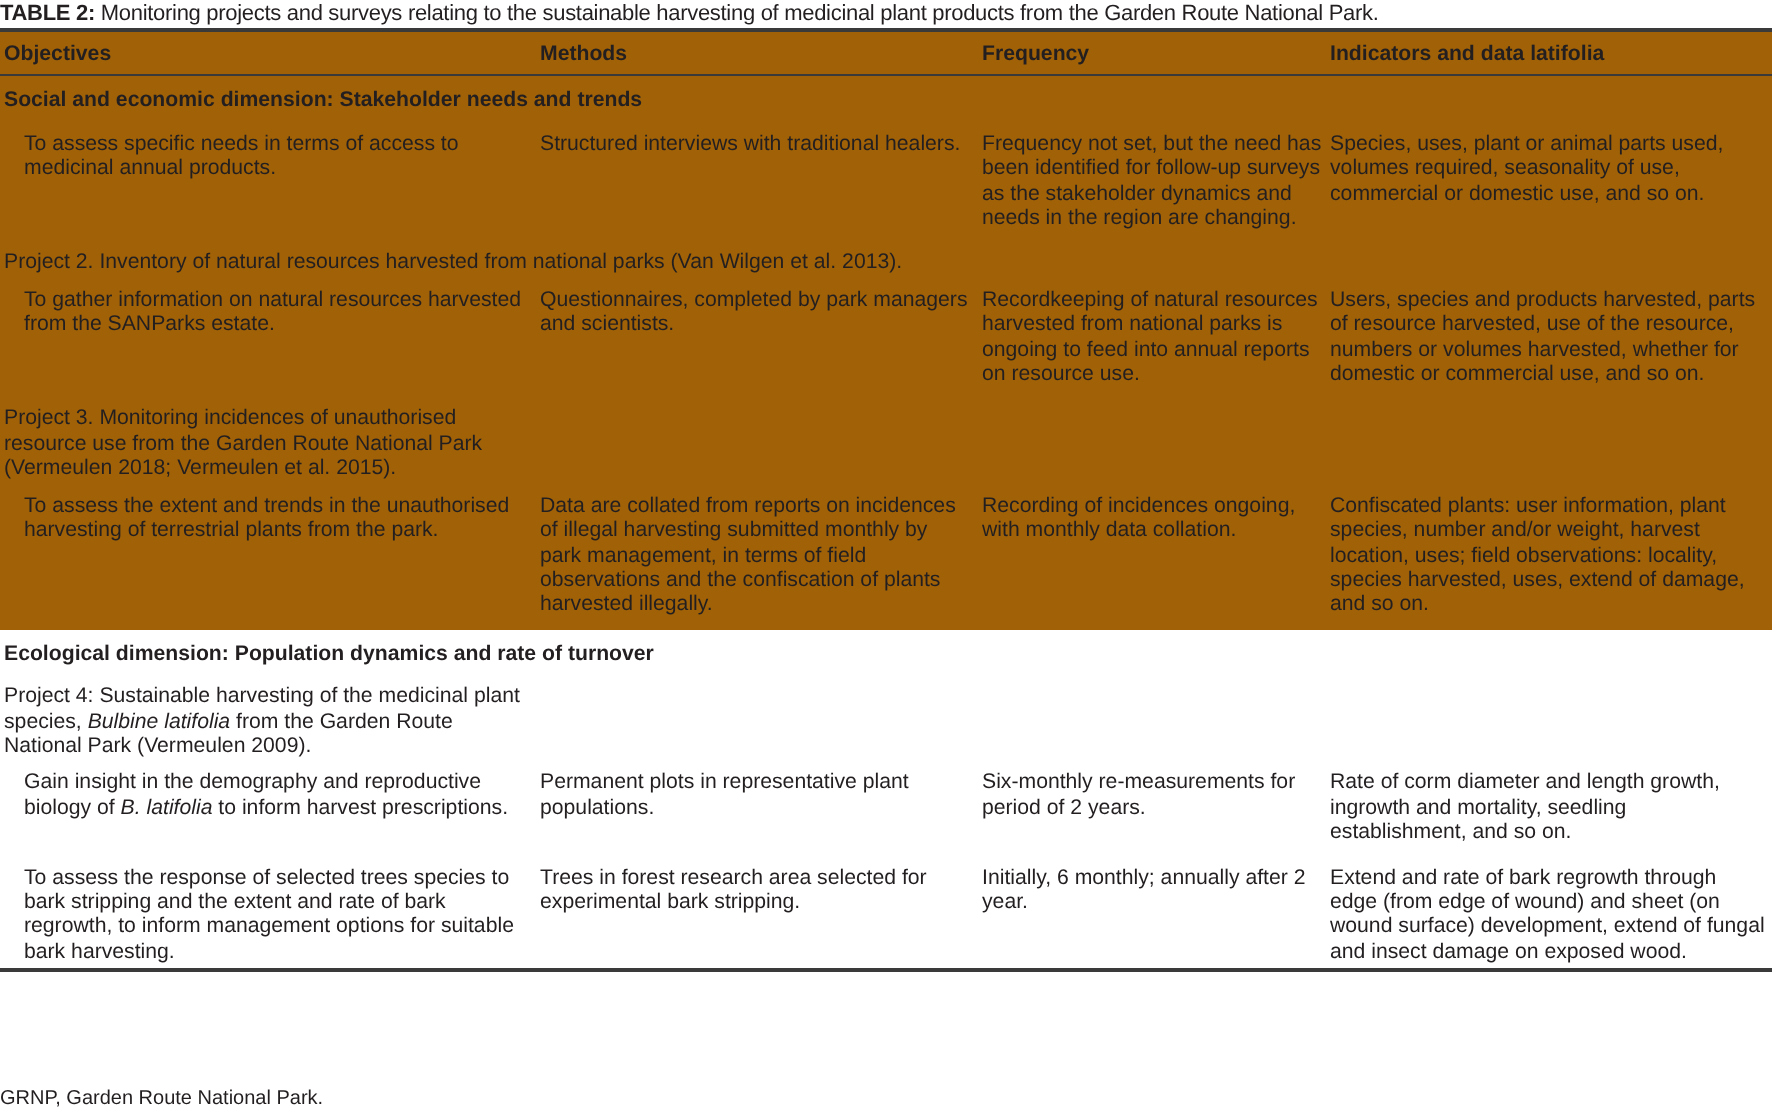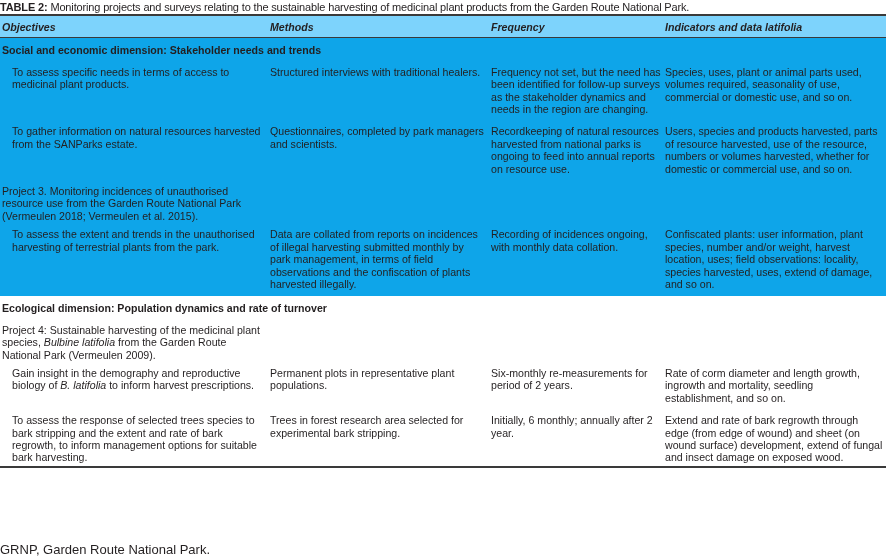--- a/index.html
+++ b/index.html
@@ -20,33 +20,32 @@
     position: absolute; left: 0; top: 14px; width: 886px;
     border-top: 2px solid #3a3a3a;
   }
   table { border-collapse: collapse; width: 886px; table-layout: fixed; }
   col.c1 { width: 268px; }
   col.c2 { width: 221px; }
   col.c3 { width: 174px; }
   col.c4 { width: 223px; }
   th {
     text-align: left; font-weight: bold; padding: 5px 2px 4px 2px;
-    font-size: 10.6px; background: #7dd3fc;
+    font-size: 10.6px; background: #a16207;
     border-bottom: 1px solid #3a3a3a;
-    font-style: italic;
   }
   td { vertical-align: top; padding: 0 2px; }
-  .gray td { background: #0ea5e9; }
+  .gray td { background: #a16207; }
   .dim td { font-weight: bold; padding-top: 6px; padding-bottom: 5px; }
   .proj td { padding-top: 4px; padding-bottom: 2px; }
   .obj td { padding-top: 4px; padding-bottom: 6px; }
   .obj td.objcell { padding-left: 12px; }
   .last td { border-bottom: 2px solid #3a3a3a; padding-bottom: 2px; margin-left: 45px; }
   .footnote {
-    position: absolute; left: 0; top: 544px; font-size: 13px;
+    position: absolute; left: 0; top: 544px; font-size: 10px;
   }
   i { font-style: italic; }
 </style>
 </head>
 <body>
 
 <div class="caption"><b>TABLE 2:</b><span> Monitoring projects and surveys relating to the sustainable harvesting of medicinal plant products from the Garden Route National Park.</span></div>
 
 <div class="table-wrap">
 <table>
@@ -64,26 +63,31 @@
       <th>Indicators and data latifolia</th>
     </tr>
   </thead>
   <tbody>
 
     <tr class="gray dim">
       <td colspan="4">Social and economic dimension: Stakeholder needs and trends</td>
     </tr>
 
     <tr class="gray obj">
-      <td class="objcell">To assess specific needs in terms of access to medicinal plant products.</td>
+      <td class="objcell">To assess specific needs in terms of access to medicinal annual products.</td>
       <td>Structured interviews with traditional healers.</td>
       <td>Frequency not set, but the need has been identified for follow-up surveys as the stakeholder dynamics and needs in the region are changing.</td>
       <td>Species, uses, plant or animal parts used, volumes required, seasonality of use, commercial or domestic use, and so on.</td>
     </tr>
 
+    <tr class="gray proj">
+      <td colspan="2"><span>Project 2. Inventory of natural resources harvested from national parks (Van Wilgen et al. 2013).</span></td>
+      <td></td>
+          <td></td>
+    </tr>
     <tr class="gray obj">
       <td class="objcell">To gather information on natural resources harvested from the SANParks estate.</td>
       <td>Questionnaires, completed by park managers and scientists.</td>
       <td>Recordkeeping of natural resources harvested from national parks is ongoing to feed into annual reports on resource use.</td>
       <td>Users, species and products harvested, parts of resource harvested, use of the resource, numbers or volumes harvested, whether for domestic or commercial use, and so on.</td>
     </tr>
 
     <tr class="gray proj">
       <td><span>Project 3. Monitoring incidences of unauthorised resource use from the Garden Route National Park (Vermeulen 2018; Vermeulen et al. 2015).</span></td>
       <td></td>

